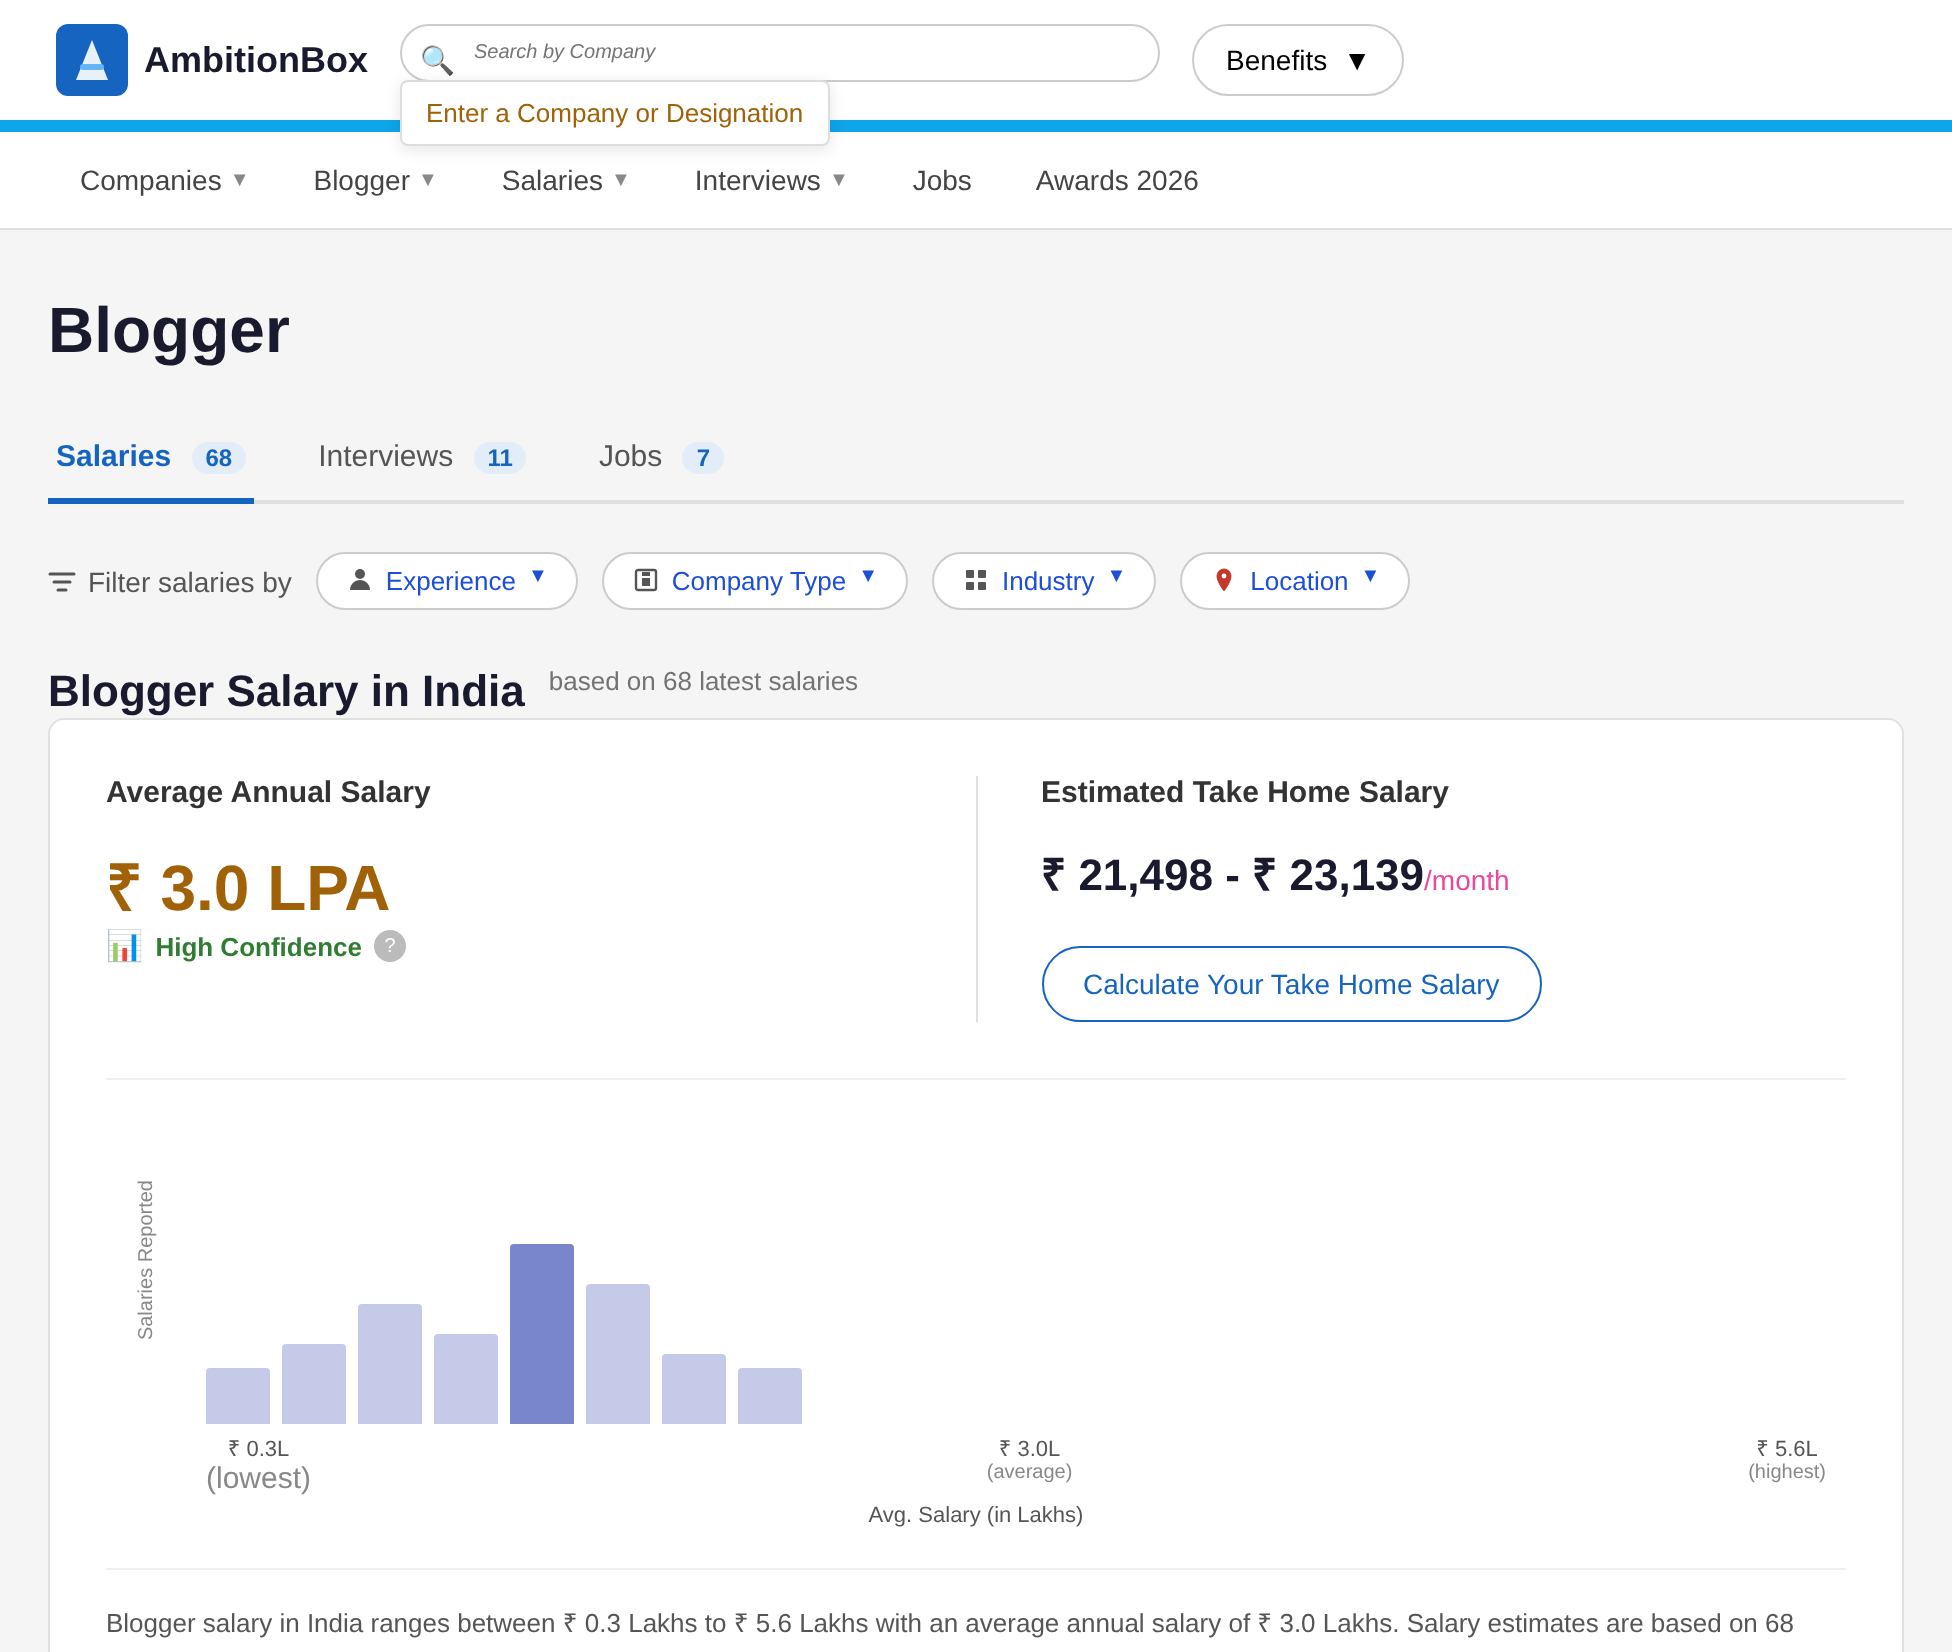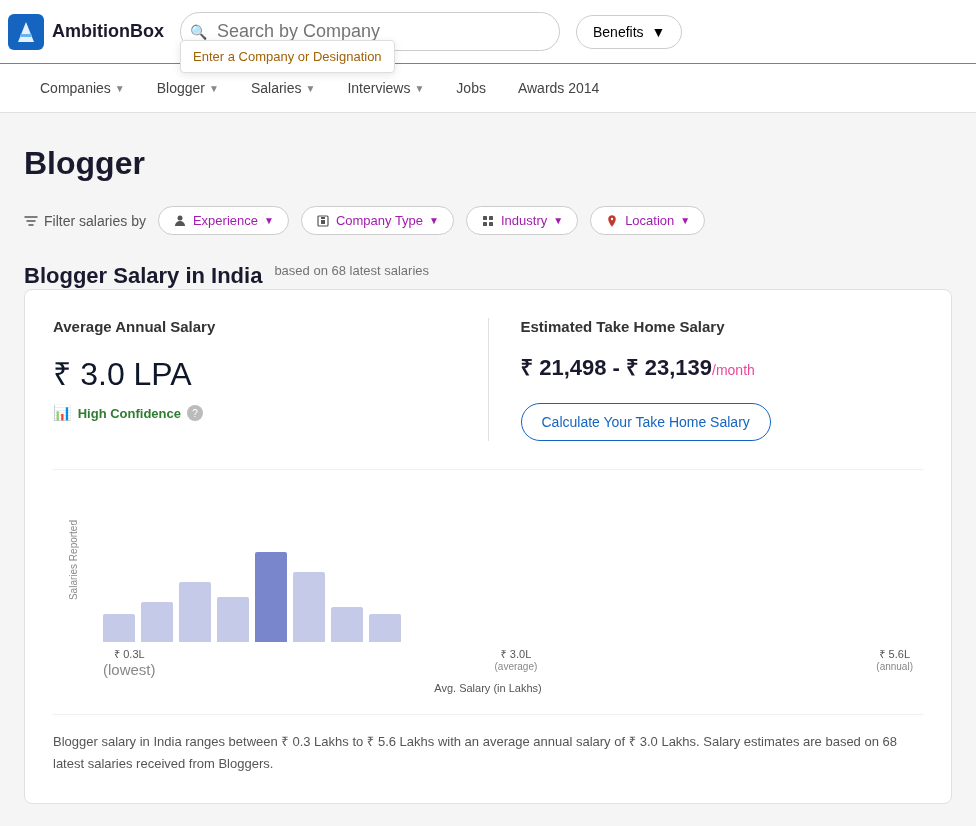--- a/index.html
+++ b/index.html
@@ -1,24 +1,24 @@
 <!DOCTYPE html>
 <html><head>
   <meta charset="utf-8">
   <style>
     * { box-sizing: border-box; margin: 0; padding: 0; }
     body { font-family: -apple-system, BlinkMacSystemFont, 'Segoe UI', sans-serif; background: #f5f5f5; color: #333; }
 
     
-    .header { background: #fff; padding: 12px 8px; display: flex; align-items: center; gap: 16px; border-bottom: 1px solid #0ea5e9; position: relative; }
+    .header { background: #fff; padding: 12px 28px; display: flex; gap: 16px; border-bottom: 6px solid #0ea5e9; position: relative; }
     .logo { display: flex; align-items: center; gap: 8px; text-decoration: none; }
     .logo-icon { width: 36px; height: 36px; }
     .logo-text { font-size: 18px; font-weight: 700; color: #1a1a2e; }
     .search-wrapper { position: relative; flex: 1; max-width: 380px; }
-    .search-input { width: 100%; padding: 8px 12px 8px 36px; border: 1px solid #ccc; border-radius: 20px; font-size: 18px; outline: none; }
+    .search-input { width: 100%; padding: 8px 12px 8px 36px; border: 1px solid #ccc; border-radius: 20px; font-size: 10px; outline: none; font-style: italic; }
     .search-icon-wrap { position: absolute; left: 10px; top: 50%; transform: translateY(-50%); color: #888; font-size: 14px; }
     .search-tooltip { position: absolute; top: 28px; left: 0; background: #fff; border: 1px solid #ddd; border-radius: 4px; padding: 8px 12px; font-size: 13px; color: #a16207; white-space: nowrap; box-shadow: 0 2px 8px rgba(0,0,0,0.1); z-index: 10; }
     .benefits-btn { display: flex; align-items: center; gap: 8px; padding: 8px 16px; border: 1px solid #ccc; border-radius: 20px; background: #fff; font-size: 14px; cursor: pointer; }
 
     
     .nav { background: #fff; border-bottom: 1px solid #e0e0e0; padding: 0 24px; display: flex; align-items: center; gap: 0; }
     .nav-item { padding: 16px 16px; font-size: 14px; color: #444; cursor: pointer; display: flex; align-items: center; gap: 4px; text-decoration: none; }
 
     
     .main { max-width: 976px; margin: 0 auto; padding: 32px 24px; }
@@ -26,34 +26,34 @@
 
     
     .tabs { display: flex; align-items: center; gap: 0; border-bottom: 2px solid #e0e0e0; margin-bottom: 24px; }
     .tab { padding: 12px 4px; margin-right: 28px; font-size: 15px; color: #555; cursor: pointer; border-bottom: 3px solid transparent; margin-bottom: -2px; }
     .tab.active { color: #1565c0; border-bottom-color: #1565c0; font-weight: 600; }
     .tab-badge { display: inline-block; background: #e3edf7; color: #1565c0; font-size: 12px; padding: 1px 7px; border-radius: 10px; margin-left: 6px; font-weight: 600; }
 
     
     .filters { display: flex; align-items: center; gap: 12px; margin-bottom: 28px; flex-wrap: wrap; }
     .filter-label { font-size: 14px; color: #555; display: flex; align-items: center; gap: 6px; }
-    .filter-btn { display: flex; align-items: center; gap: 6px; padding: 6px 14px; border: 1px solid #ccc; border-radius: 20px; background: #fff; font-size: 13px; cursor: pointer; color: #a21caf; }
+    .filter-btn { display: flex; align-items: flex-start; gap: 6px; padding: 6px 14px; border: 1px solid #ccc; border-radius: 20px; background: #fff; font-size: 13px; cursor: pointer; color: #1d4ed8; }
     .filter-btn svg { width: 14px; height: 14px; }
 
     
     .salary-heading { font-size: 22px; font-weight: 700; color: #1a1a2e; display: flex; align-items: flex-start; gap: 12px; }
     .salary-subtext { font-size: 13px; color: #737373; font-weight: 400; }
 
     
     .salary-card { background: #fff; border: 1px solid #e0e0e0; border-radius: 8px; padding: 28px; }
     .card-columns { display: flex; gap: 0; }
     .card-left { flex: 1; border-right: 1px solid #e0e0e0; padding-right: 32px; }
     .card-right { flex: 1; padding-left: 32px; }
     .card-section-title { font-size: 15px; font-weight: 600; color: #333; margin-bottom: 16px; }
-    .avg-salary { font-size: 32px; font-weight: 400; color: #0f172a; margin-bottom: 10px; }
+    .avg-salary { font-size: 32px; font-weight: 700; color: #a16207; margin-bottom: 0; }
     .confidence { display: flex; align-items: center; gap: 6px; font-size: 13px; color: #555; margin-bottom: 8px; }
     .confidence-high { color: #2e7d32; font-weight: 600; }
 
     .takehome-range { font-size: 22px; font-weight: 700; color: #1a1a2e; margin-bottom: 6px; }
     .per-month { font-size: 14px; font-weight: 400; color: #ec4899; }
     .calc-btn { margin-top: 16px; padding: 10px 20px; border: 1.5px solid #1565c0; border-radius: 20px; background: #fff; color: #1565c0; font-size: 14px; cursor: pointer; font-weight: 500; }
 
     
     .chart-container { margin-top: 28px; padding-top: 32px; border-top: 1px solid #f0f0f0; }
     .bar { background: #c5cae9; border-radius: 2px 2px 0 0; }
@@ -104,27 +104,41 @@
     <span class="nav-chevron">▼</span>
   </a>
   <a class="nav-item" href="#">
     <span>Interviews</span>
     <span class="nav-chevron">▼</span>
   </a>
   <a class="nav-item" href="#">
     <span>Jobs</span>
   </a>
   <a class="nav-item" href="#">
-    <span>Awards 2014</span>
+    <span>Awards 2026</span>
   </a>
 </nav>
 
 <div class="main">
   <h1 class="company-title">Blogger</h1>
 
+  <div class="tabs">
+    <div class="tab active">
+      <span>Salaries</span>
+      <span class="tab-badge">68</span>
+    </div>
+    <div class="tab">
+      <span>Interviews</span>
+      <span class="tab-badge">11</span>
+    </div>
+    <div class="tab">
+      <span>Jobs</span>
+      <span class="tab-badge">7</span>
+    </div>
+  </div>
 
   <div class="filters">
     <span class="filter-label">
       <svg width="14" height="14" viewBox="0 0 14 14" fill="none">
         <path d="M1 3h12M3 7h8M5 11h4" stroke="#555" stroke-width="1.5" stroke-linecap="round"></path>
       </svg>
       <span>Filter salaries by</span>
     </span>
     <button class="filter-btn">
       <svg width="14" height="14" viewBox="0 0 14 14">
@@ -214,21 +228,21 @@
         <div style="text-align:center; font-size:11px; color:#555;">
           <div>₹ 0.3L</div>
           <div style="color:#888; font-size:15px;">(lowest)</div>
         </div>
         <div style="text-align:center; font-size:11px; color:#555;">
           <div>₹ 3.0L</div>
           <div style="color:#888; font-size:10px;">(average)</div>
         </div>
         <div style="text-align:center; font-size:11px; color:#555;">
           <div>₹ 5.6L</div>
-          <div style="color:#888; font-size:10px;">(annual)</div>
+          <div style="color:#888; font-size:10px;">(highest)</div>
         </div>
       </div>
       <div style="text-align:center; font-size:11px; color:#555; margin-top:4px;">Avg. Salary (in Lakhs)</div>
     </div>
 
     <div class="description">Blogger salary in India ranges between ₹ 0.3 Lakhs to ₹ 5.6 Lakhs with an average annual salary of ₹ 3.0 Lakhs. Salary estimates are based on 68 latest salaries received from Bloggers.</div>
   </div>
 
 </div>
 

